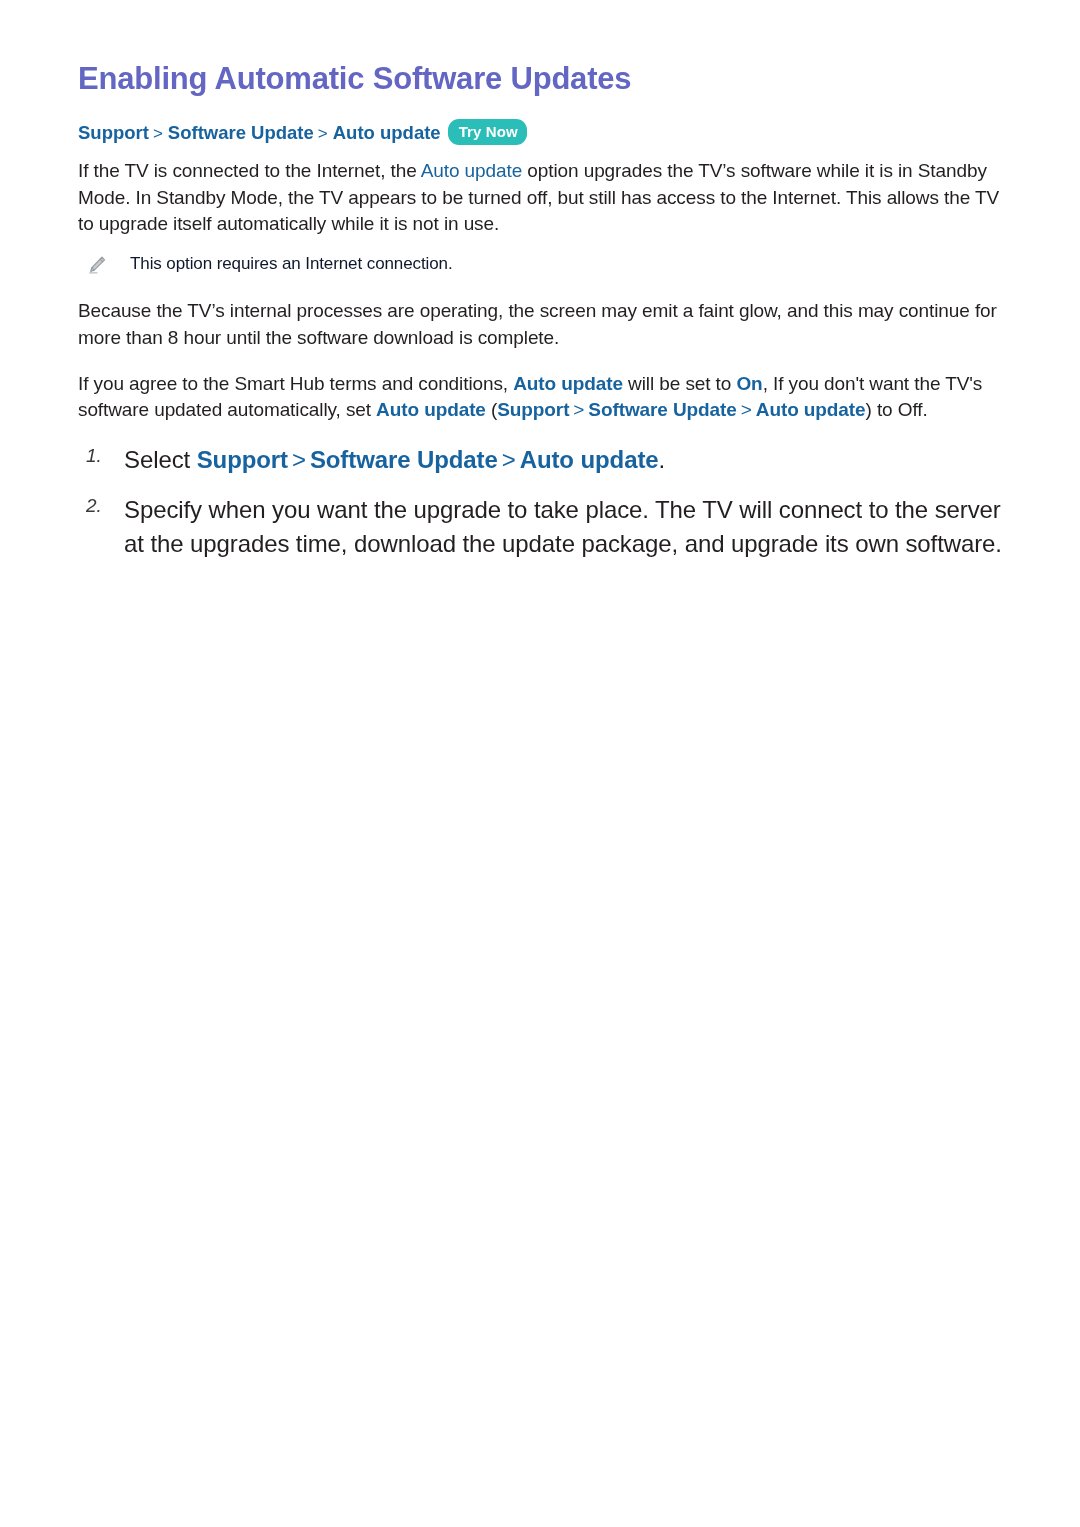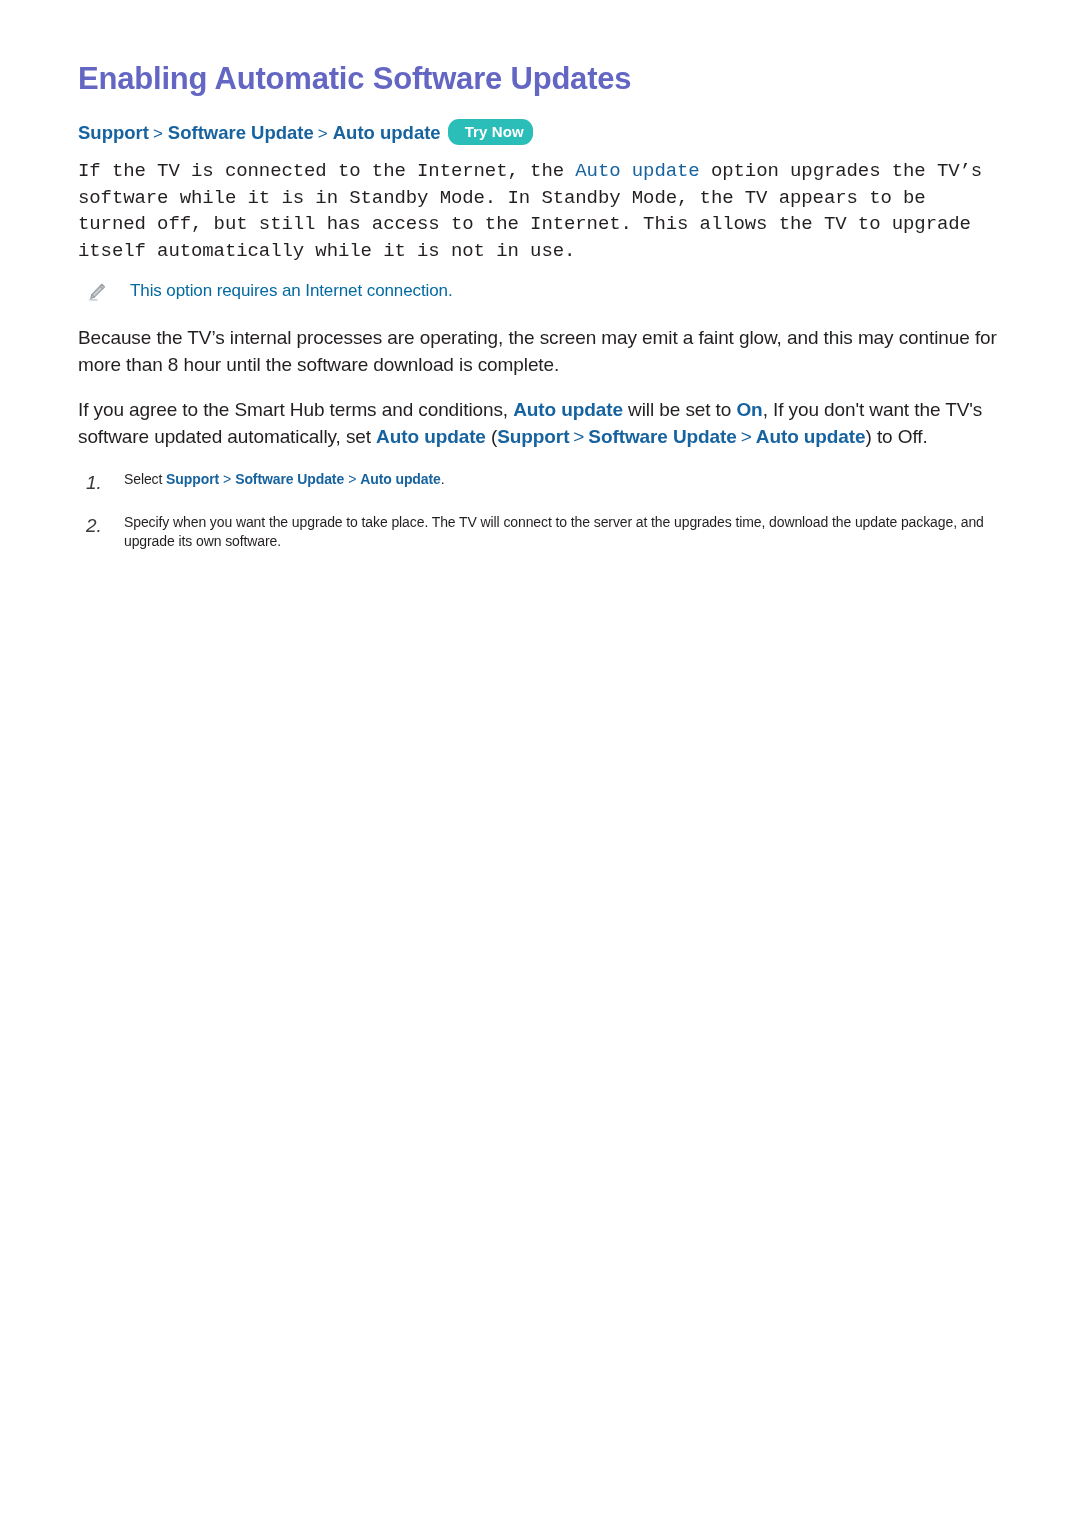--- a/index.html
+++ b/index.html
@@ -56,37 +56,37 @@
     padding: 0 5px 0 4px;
     font-size: 17px;
   }
   .try-now {
     display: inline-block;
     background: #2bbdb7;
     color: #ffffff;
     font-size: 15px;
     font-weight: bold;
     line-height: 1;
-    padding: 5px 9px 6px 17px;
+    padding: 5px 9px 6px 11px;
     border-radius: 11px;
     margin-left: 7px;
     vertical-align: 2px;
     letter-spacing: 0.1px;
   }
 
   
   p.body {
     font-size: 19px;
     line-height: 1.41;
     color: #231f20;
     margin: 0 0 19px 0;
     padding: 0;
     letter-spacing: -0.1px;
   }
-  p.body.tight { margin-bottom: 14px; font-family: Liberation Mono, monospace; }
+  p.body.tight { margin-bottom: 14px; }
 
   .lnk {
     color: #17639f;
   }
   .lnk-b {
     color: #17639f;
     font-weight: bold;
   }
   .sep-b {
     color: #17639f;
@@ -104,21 +104,21 @@
   .note-icon {
     width: 22px;
     height: 22px;
     flex: 0 0 22px;
     margin-top: 2px;
     margin-right: 22px;
   }
   .note-text {
     font-size: 17px;
     line-height: 1.4;
-    color: #0369a1;
+    color: #0f172a;
     letter-spacing: -0.1px;
   }
 
   
   ol.steps {
     list-style: none;
     margin: 0;
     padding: 0;
   }
   ol.steps > li {
@@ -133,21 +133,21 @@
     text-align: left;
     padding-left: 8px;
     box-sizing: border-box;
     font-size: 19px;
     font-style: italic;
     color: #3a3a3a;
     line-height: 1.41;
   }
   .step-body {
     flex: 1 1 auto;
-    font-size: 14px;
+    font-size: 24px;
     line-height: 1.41;
     color: #231f20;
     letter-spacing: -0.1px;
   }
 </style>
 </head>
 <body>
 
 <div class="page">
   <div class="content">

